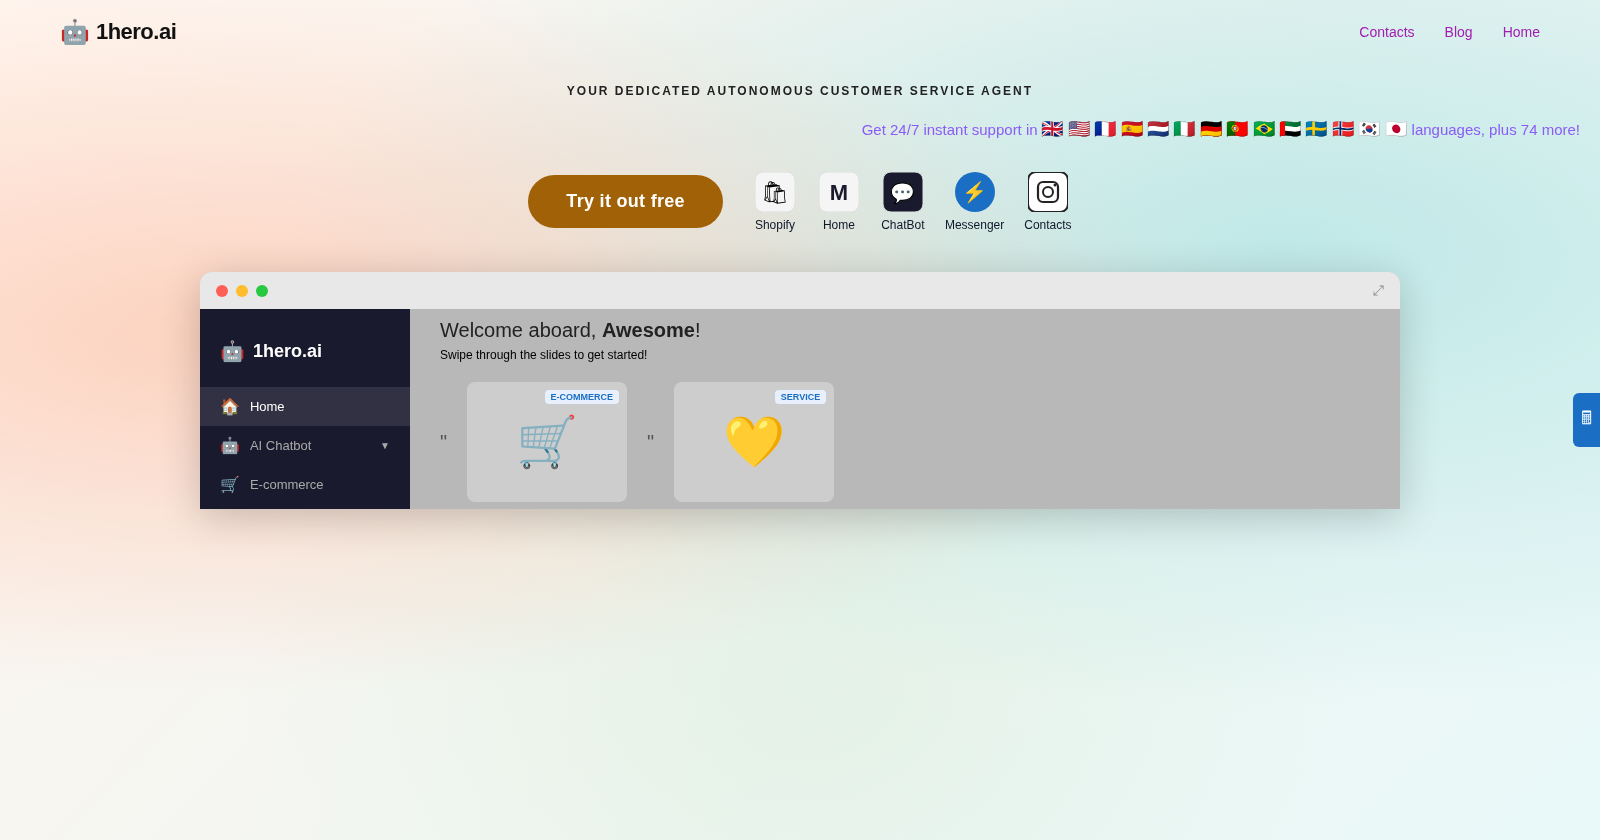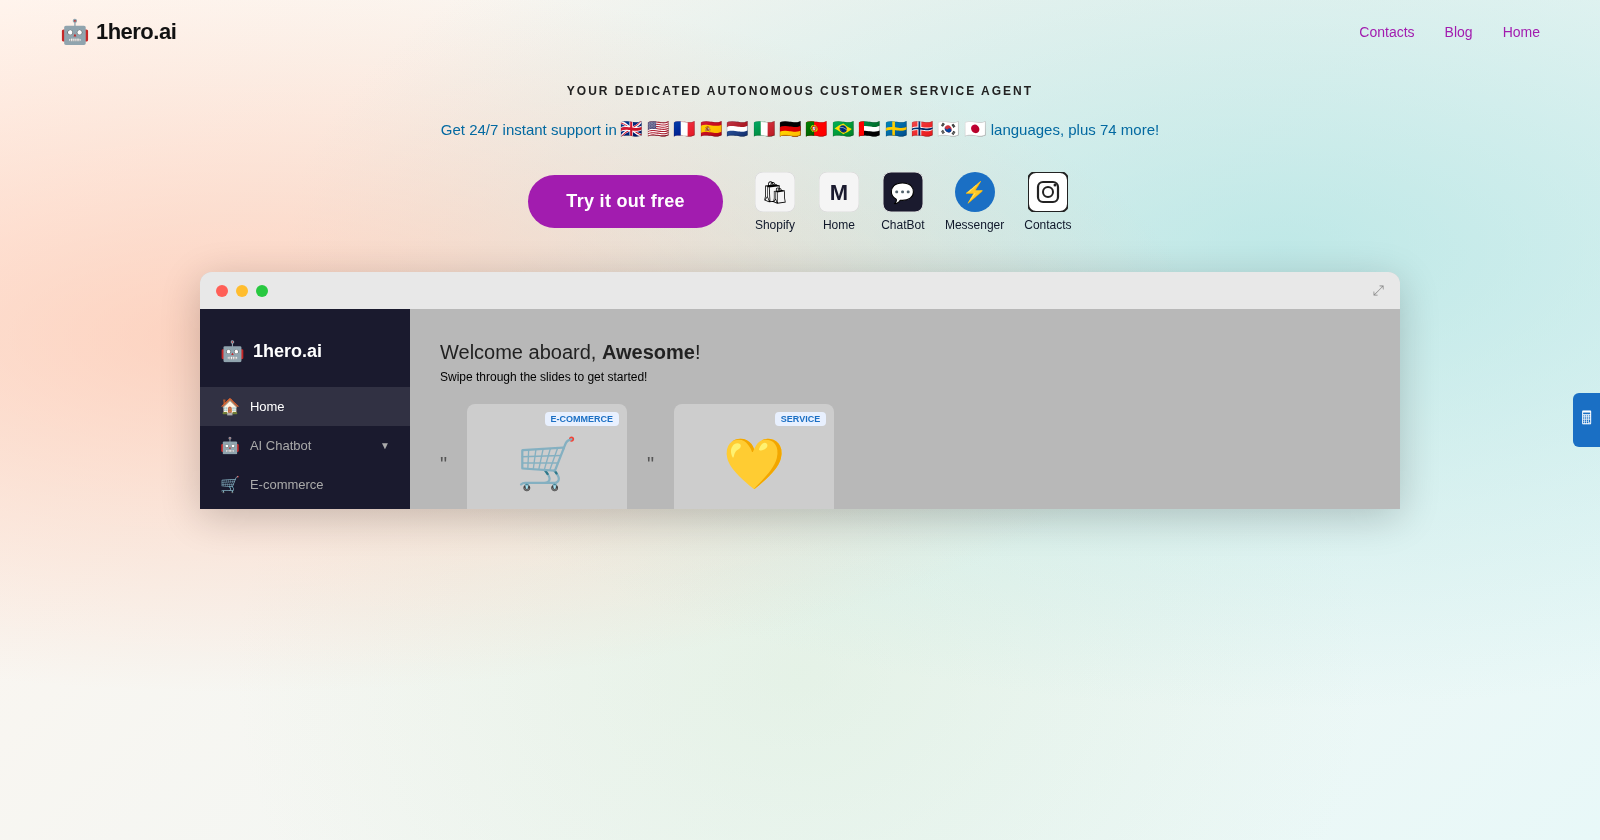--- a/index.html
+++ b/index.html
@@ -107,44 +107,44 @@
     .description {
       font-size: 17px;
       color: #333;
       line-height: 1.6;
       max-width: 720px;
       margin: 0 auto 16px;
     }
 
     .languages-line {
       font-size: 15px;
-      color: #0369a1;
+      color: #8b5cf6;
       margin-bottom: 30px;
       display: flex;
       align-items: center;
-      justify-content: center;
+      justify-content: flex-end;
       gap: 4px;
       flex-wrap: wrap;
     }
 
     .flag {
       font-size: 18px;
     }
 
     
     .cta-section {
       display: flex;
       align-items: center;
       justify-content: center;
       gap: 30px;
       margin-bottom: 40px;
     }
 
     .cta-button {
-      background: #a21caf;
+      background: #a16207;
       color: white;
       border: none;
       border-radius: 28px;
       padding: 16px 38px;
       font-size: 18px;
       font-weight: 600;
       cursor: pointer;
       letter-spacing: 0.3px;
     }
 
@@ -272,21 +272,21 @@
       color: white;
     }
 
     .app-nav-item .nav-icon {
       font-size: 16px;
     }
 
     .app-main {
       flex: 1;
       background: #b8b8b8;
-      padding: 32px 30px;
+      padding: 10px 30px;
     }
 
     .app-welcome {
       font-size: 20px;
       color: #222;
       margin-bottom: 6px;
     }
 
     .app-welcome strong {
       font-weight: 800;

